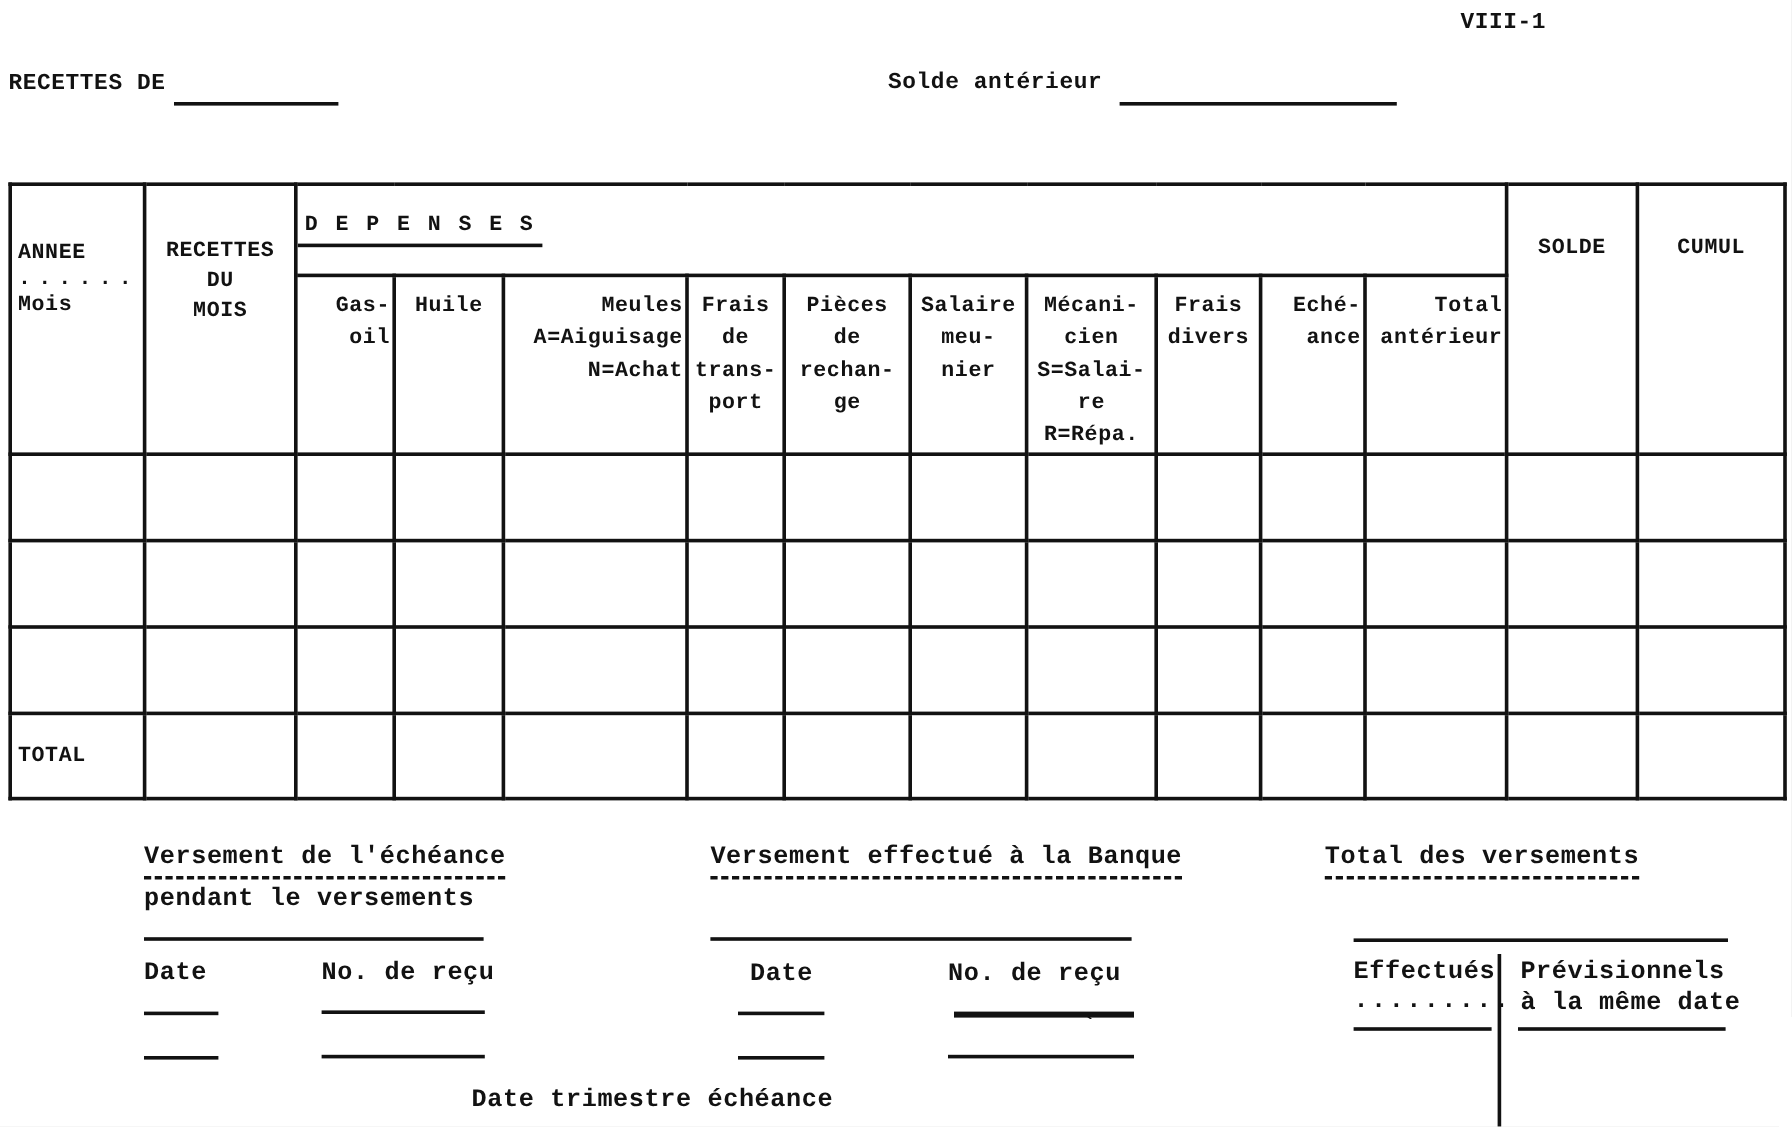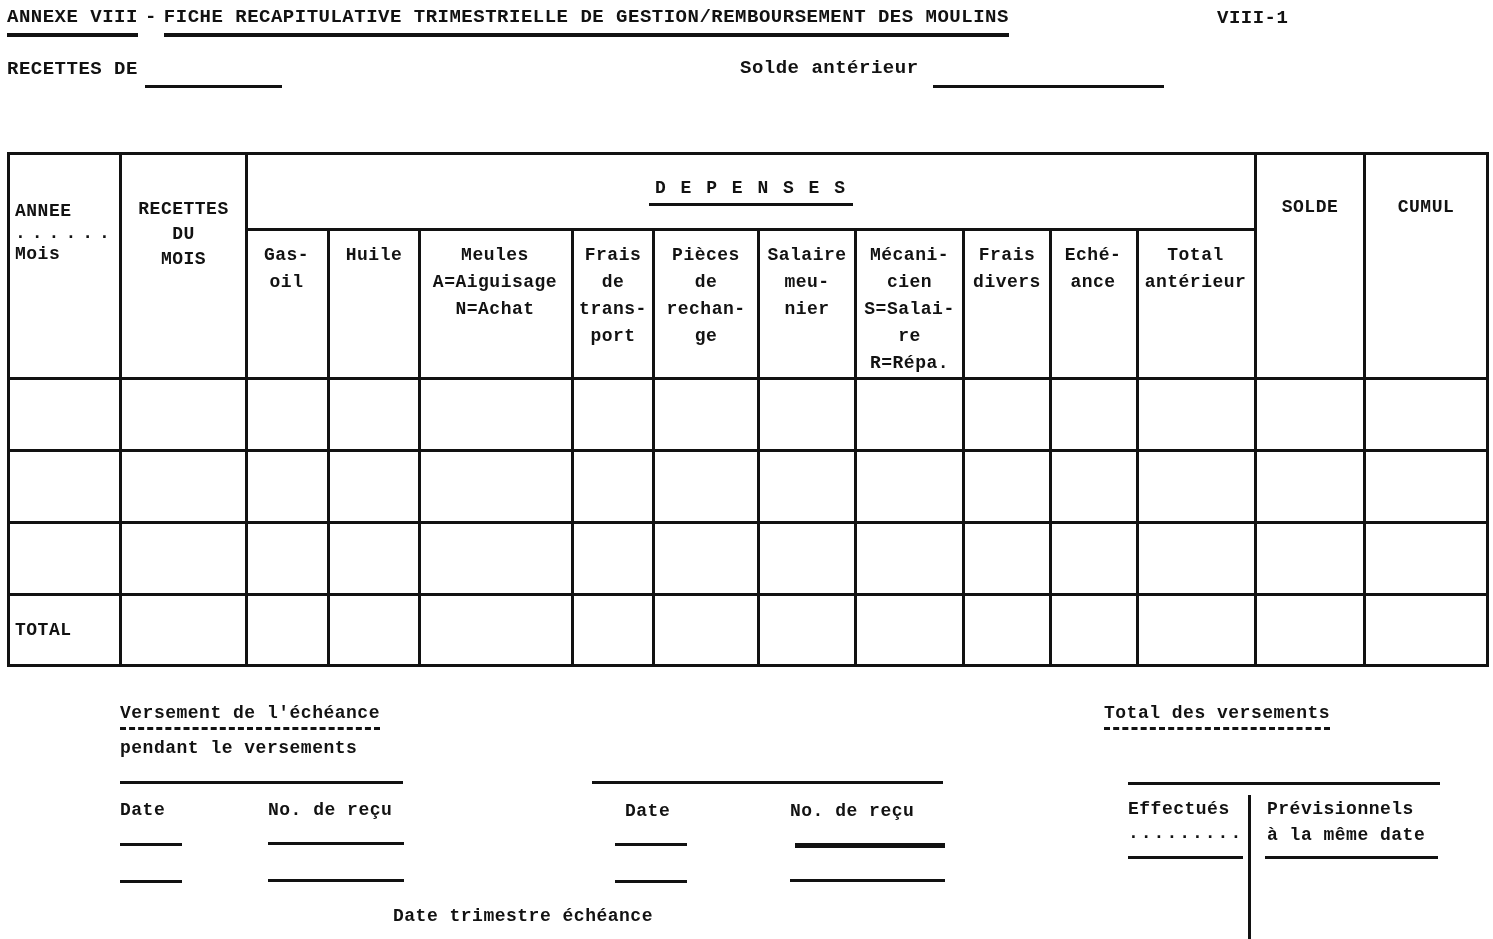--- a/index.html
+++ b/index.html
@@ -24,48 +24,45 @@
   
   table.grid {
     position:absolute; left:7px; top:152px;
     border-collapse:collapse; table-layout:fixed;
     width:1479px;
   }
   .grid th, .grid td { border:3px solid #121212; font-size:18px; overflow:hidden; }
   .grid th { font-weight:bold; }
   .th-annee { text-align:left; vertical-align:top; padding:44px 4px 0 5px; line-height:25px; }
   .th-recettes { text-align:center; vertical-align:top; padding-top:42px; line-height:25px; }
-  .th-dep { text-align:center; vertical-align:middle; height:76px; }
+  .th-dep { text-align:left; vertical-align:middle; height:76px; }
   .dep-underline { display:inline-block; border-bottom:3px solid #121212; padding:0 6px 5px 6px; letter-spacing:2px; }
   .th-solde, .th-cumul { text-align:center; vertical-align:top; padding-top:42px; }
   .sub { vertical-align:top; padding-top:11px; line-height:27px; }
-  .sub.al { text-align:center; padding-left:0; padding-right:2px;font-family:Liberation Mono, monospace; }
+  .sub.al { text-align:right; padding-left:0; padding-right:2px;font-family:Liberation Mono, monospace; }
   .sub.ac { text-align:center; padding-left:1px; padding-right:1px; }
   .dotrow { letter-spacing:6px; line-height:18px; }
   .subhead-row { height:132px; }
   .data-row { height:72px; }
   .total-row { height:71px; }
   .total-label { text-align:left; vertical-align:middle; padding-left:5px; font-size:18px; font-weight:bold; }
 
   
-  .ftxt { position:absolute; font-size:18px; white-space:nowrap; }
+  .ftxt { position:absolute; font-size:21px; white-space:nowrap; }
   .u-dashed { border-bottom:3px dashed #121212; padding-bottom:4px; }
   .rule { position:absolute; height:0; border-top:3px solid #121212; }
   .vline { position:absolute; width:3px; background:#121212; }
   .fdots { letter-spacing:2px; }
   .stray { position:absolute; font-size:16px; }
 </style>
 </head>
 <body>
 
 <div class="page">
 
-  <div class="doc-header">
-    <span class="u-solid">ANNEXE VIII</span><span class="hdr-sep">-</span><span class="u-solid">FICHE RECAPITULATIVE TRIMESTRIELLE DE GESTION/REMBOURSEMENT DES MOULINS</span>
-  </div>
   <div class="page-ref">VIII-1</div>
 
   <div class="meta-label" style="left:7px; top:58px;">RECETTES DE</div>
   <div class="blank-line" style="left:145px; top:85px; width:137px;"></div>
   <div class="meta-label" style="left:740px; top:57px;">Solde antérieur</div>
   <div class="blank-line" style="left:933px; top:85px; width:231px;"></div>
 
   <table class="grid">
     <colgroup>
       <col style="width:112px">
@@ -225,20 +222,23 @@
   </div>
   <div class="ftxt" style="left:120px; top:738px;">pendant le versements</div>
   <div class="rule" style="left:120px; top:781px; width:283px;"></div>
   <div class="ftxt" style="left:120px; top:800px;">Date</div>
   <div class="ftxt" style="left:268px; top:800px;">No. de reçu</div>
   <div class="blank-line" style="left:120px; top:843px; width:62px;"></div>
   <div class="blank-line" style="left:268px; top:842px; width:136px;"></div>
   <div class="blank-line" style="left:120px; top:880px; width:62px;"></div>
   <div class="blank-line" style="left:268px; top:879px; width:136px;"></div>
 
+  <div class="ftxt" style="left:592px; top:703px;">
+    <span class="u-dashed">Versement effectué à la Banque</span>
+  </div>
   <div class="rule" style="left:592px; top:781px; width:351px;"></div>
   <div class="ftxt" style="left:625px; top:801px;">Date</div>
   <div class="ftxt" style="left:790px; top:801px;">No. de reçu</div>
   <div class="blank-line" style="left:615px; top:843px; width:72px;"></div>
   <div class="blank-line thick" style="left:795px; top:843px; width:150px;"></div>
   <div class="stray" style="left:903px; top:845px;">`</div>
   <div class="blank-line" style="left:615px; top:880px; width:72px;"></div>
   <div class="blank-line" style="left:790px; top:879px; width:155px;"></div>
 
   <div class="ftxt" style="left:1104px; top:703px;">

